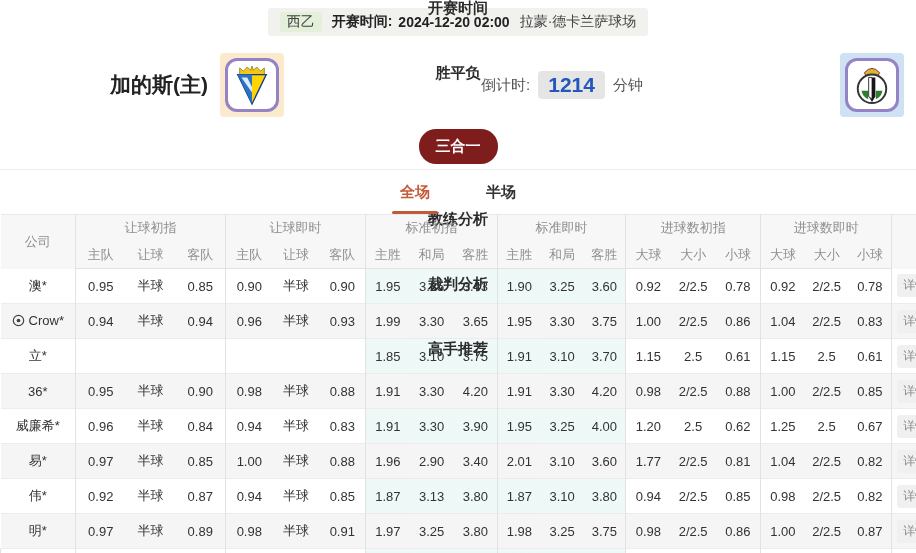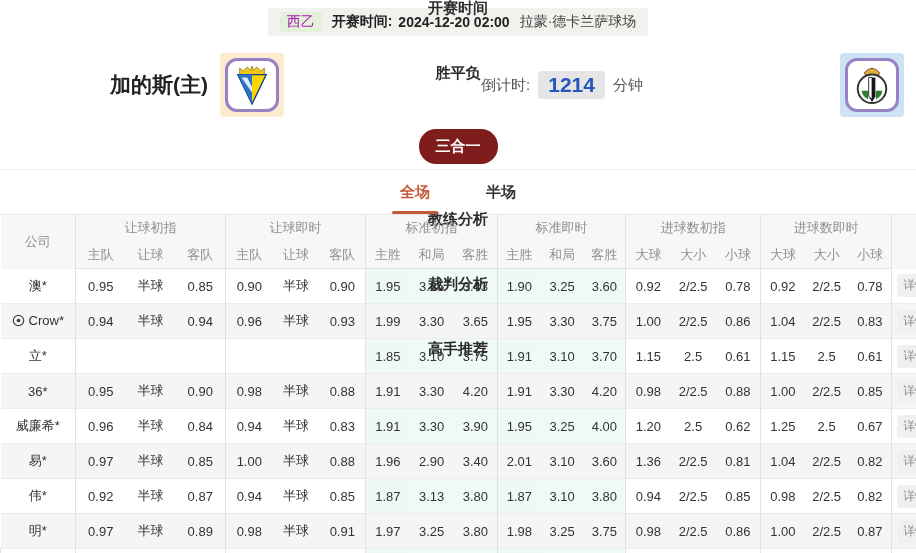--- a/index.html
+++ b/index.html
@@ -12,21 +12,21 @@
   .page { width:916px; height:553px; position:relative; }
 
   
   .topbar-wrap { display:flex; justify-content:center; padding-top:8px; }
   .topbar {
     display:inline-flex; align-items:center; gap:10px;
     background:#f1f1ee; border-radius:3px; padding:4px 12px;
     font-size:14px;
   }
   .league-badge {
-    background:#e4f0da; color:#a21caf; padding:1px 7px;
+    background:#e4f0da; color:#404040; padding:1px 7px;
     border-radius:2px; font-size:14px;
   }
   .kick-label, .kick-time { font-weight:bold; color:#222; }
   .kick-time { margin-left:-4px; }
   .venue { color:#444; }
 
   
   .teams-row {
     margin-top:10px; height:78px;
     display:flex; align-items:center; justify-content:space-between;
@@ -358,21 +358,21 @@
           <td>0.85</td>
           <td class="gstart blue">1.00</td>
           <td class="blue">半球</td>
           <td class="blue">0.88</td>
           <td class="gstart tint">1.96</td>
           <td class="tint">2.90</td>
           <td class="tint">3.40</td>
           <td class="gstart tint blue">2.01</td>
           <td class="tint blue">3.10</td>
           <td class="tint blue">3.60</td>
-          <td class="gstart">1.36</td>
+          <td class="gstart">1.77</td>
           <td>2/2.5</td>
           <td>0.81</td>
           <td class="gstart blue">1.04</td>
           <td class="blue">2/2.5</td>
           <td class="blue">0.82</td>
           <td class="detail gstart"><span class="detail-link">详情</span></td>
         </tr>
         <tr>
           <td class="company"><span class="company-inner">
               <span>伟*</span>

